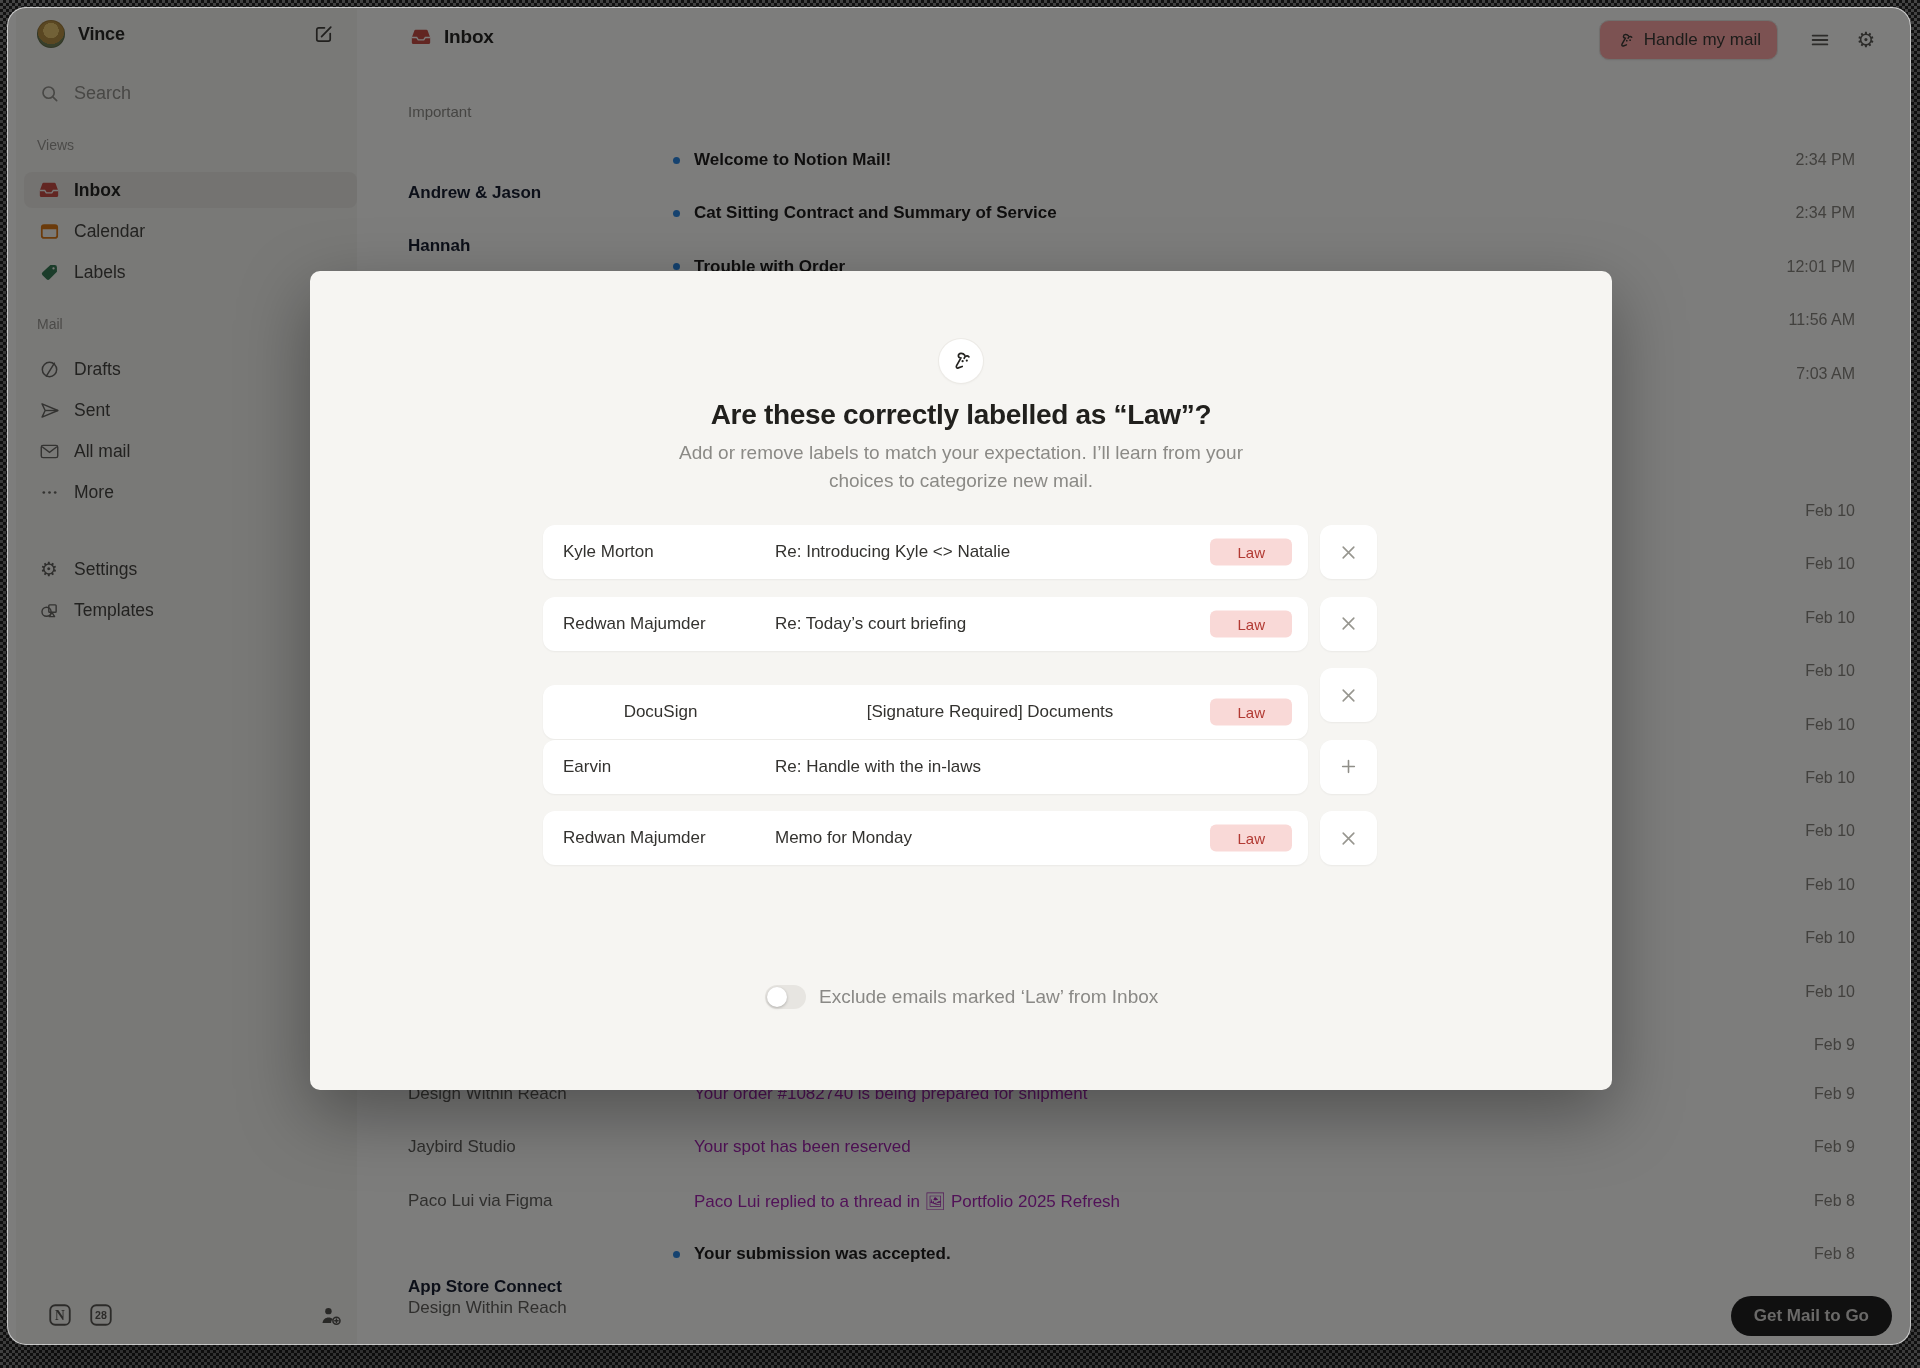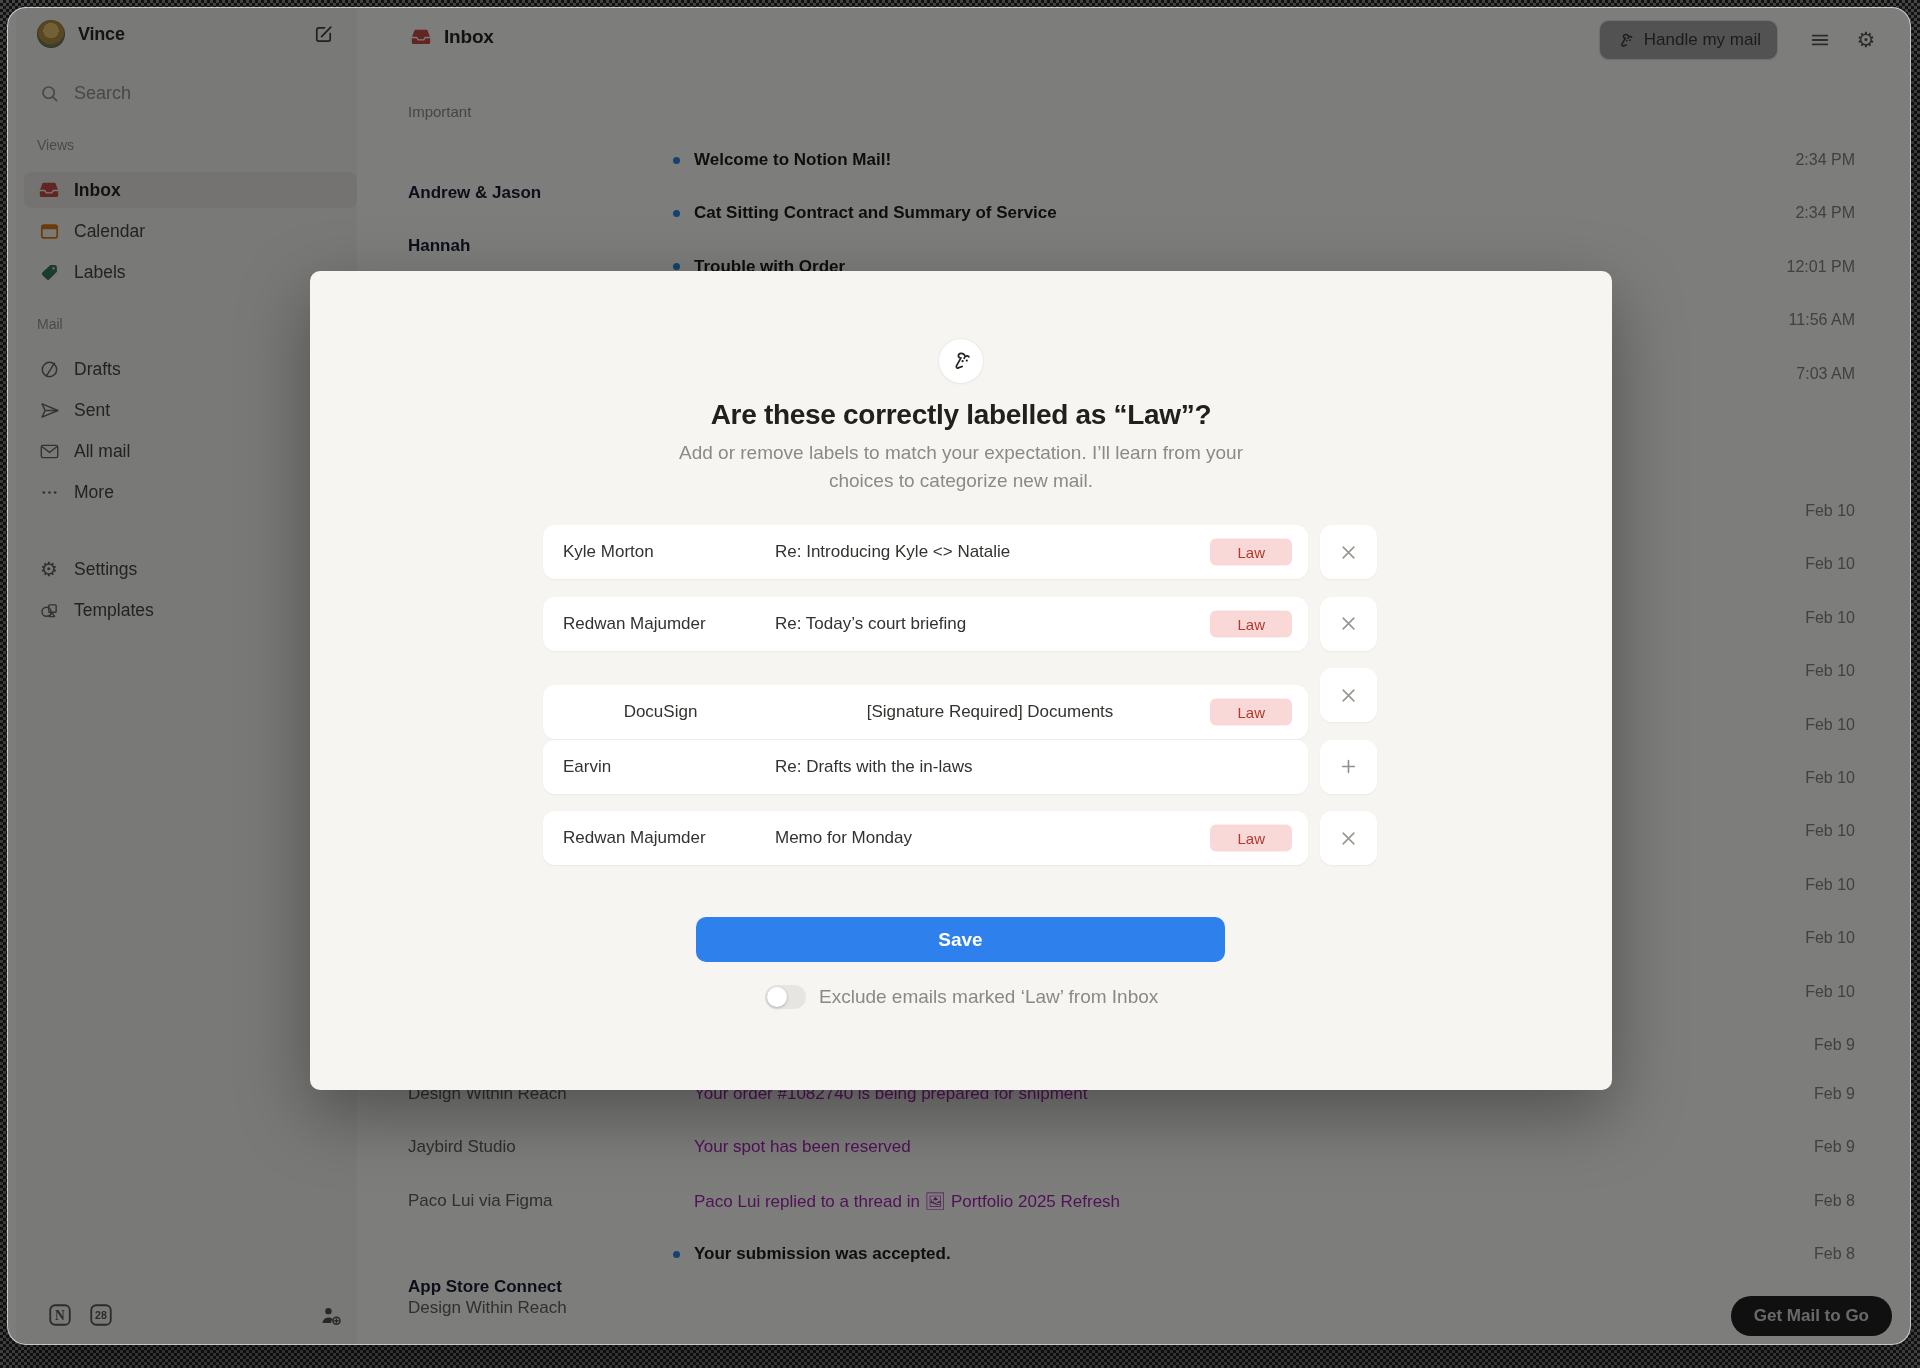--- a/index.html
+++ b/index.html
@@ -31,21 +31,21 @@
   .side-item.selected{background:#eceae6;color:#1d1d1b;font-weight:600;}
   .side-item .icn,.side-search .icn,.side-user .icn{width:24px;height:24px;display:flex;align-items:center;justify-content:center;flex:none;}
   .side-foot{position:absolute;left:0;bottom:14px;width:349px;height:30px;}
   .foot-icn{position:absolute;top:2px;width:26px;height:26px;display:flex;align-items:center;justify-content:center;cursor:pointer;}
   
   #main{position:absolute;left:349px;top:0;width:1553px;height:100%;background:#fefefd;}
   .main-head{position:absolute;left:0;top:0;width:100%;height:64px;}
   .main-title{position:absolute;left:53px;top:18px;display:flex;align-items:center;gap:12px;}
   .main-title .t{font-size:19px;font-weight:700;color:#1d1c1a;letter-spacing:-.2px;}
   .handle-btn{position:absolute;right:132px;top:12px;height:38px;padding:0 16px;border-radius:10px;
-    background:#a3a3a3;border:1px solid #e5e3df;display:flex;align-items:center;gap:9px;
+    background:#fca5a5;border:1px solid #e5e3df;display:flex;align-items:center;gap:9px;
     font-size:17px;font-weight:500;color:#33322e;cursor:pointer;box-shadow:0 1px 2px rgba(0,0,0,.04);}
   .head-icn{position:absolute;top:20px;width:24px;height:24px;display:flex;align-items:center;justify-content:center;cursor:pointer;}
   .gear-glyph{font-size:21px;color:#55544f;line-height:1;font-family:"DejaVu Sans",sans-serif;}
   .section-label{position:absolute;left:51px;top:95px;font-size:15px;color:#8a8984;}
   .email-row{position:absolute;left:0;width:100%;height:53px;cursor:pointer;}
   .email-row .sender{position:absolute;left:51px;top:50%;transform:translateY(-50%);width:255px;
     font-size:17px;color:#5b5a56;white-space:nowrap;overflow:hidden;text-overflow:ellipsis;}
   .email-row .udot{position:absolute;left:316px;top:50%;margin-top:-3.5px;width:7px;height:7px;border-radius:50%;background:var(--unread-dot);display:none;}
   .email-row .subject{position:absolute;left:337px;top:50%;transform:translateY(-50%);width:1050px;
     font-size:17px;color:#a21caf;white-space:nowrap;overflow:hidden;text-overflow:ellipsis;}
@@ -418,21 +418,21 @@
         </div>
         <div class="m-action" style="top: 397px;">
           <span>
             <svg width="17" height="17" viewBox="0 0 16 16" stroke="#97968f" stroke-width="1.5" stroke-linecap="round">
               <path d="M3 3l10 10M13 3 3 13"></path>
             </svg>
           </span>
         </div>
         <div class="m-card" style="top: 468.5px;">
           <span class="s">Earvin</span>
-          <span class="j">Re: Drafts with the in-laws</span>
+          <span class="j">Re: Handle with the in-laws</span>
         </div>
         <div class="m-action" style="top: 468.5px;">
           <span>
             <svg width="17" height="17" viewBox="0 0 16 16" stroke="#8f8e88" stroke-width="1.5" stroke-linecap="round">
               <path d="M8 2.5v11M2.5 8h11"></path>
             </svg>
           </span>
         </div>
         <div class="m-card" style="top: 540px;">
           <span class="s">Redwan Majumder</span>
@@ -440,21 +440,20 @@
           <span class="badge">Law</span>
         </div>
         <div class="m-action" style="top: 540px;">
           <span>
             <svg width="17" height="17" viewBox="0 0 16 16" stroke="#97968f" stroke-width="1.5" stroke-linecap="round">
               <path d="M3 3l10 10M13 3 3 13"></path>
             </svg>
           </span>
         </div>
       </div>
-    <button class="save-btn">Save</button>
     <div class="toggle-row">
       <div class="toggle">
           <div class="knob"></div>
         </div>
       <div class="toggle-label">Exclude emails marked ‘Law’ from Inbox</div>
     </div>
   </div>
 
 </div>
 

